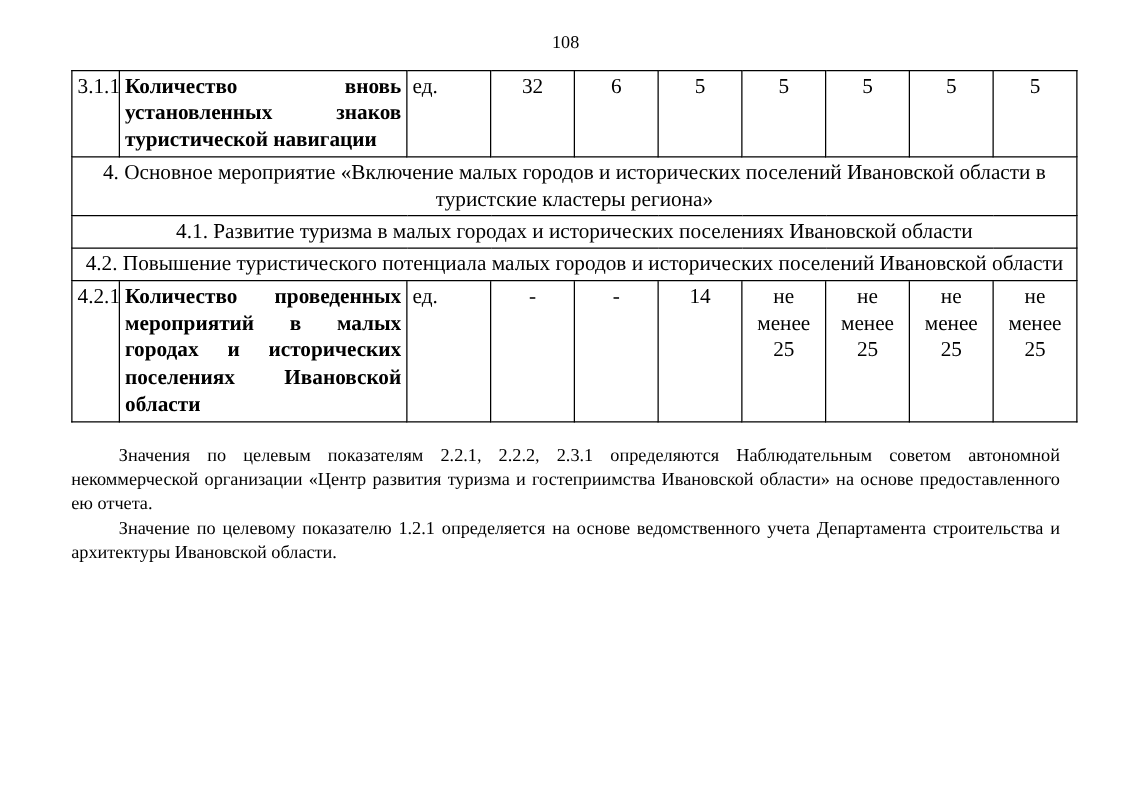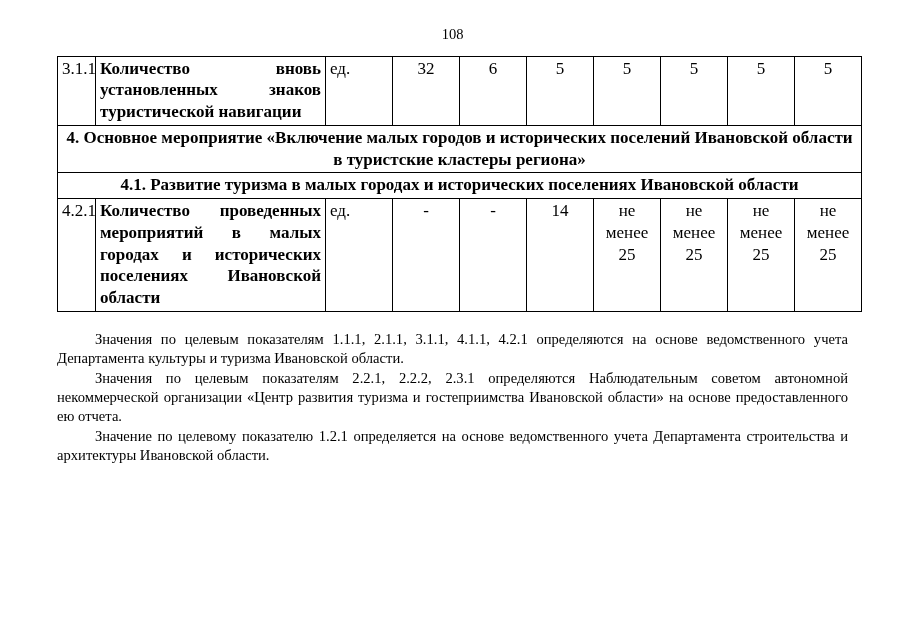--- a/index.html
+++ b/index.html
@@ -27,21 +27,21 @@
   }
   td.c-code{text-align:left;padding-left:3px;padding-right:2px;}
   td.c-name{text-align:justify;font-weight:bold;}
   td.c-unit{text-align:left;margin-top:22px;}
   td.c-val{text-align:center;padding-left:2px;padding-right:2px;margin-left:20px;}
   td.c-section{
     text-align:center;vertical-align:middle;
     padding:4px 6px;
   }
   tr.r-tall2 td{height:40px;}
-  tr.r-sec td{height:20px;font-weight:bold;}
+  tr.r-sec td{height:20px;}
   tr.r-tall3 td{height:53px;}
   .text-block{
     margin:18px 57px 0 57px;
     font-size:14.6px;
     line-height:1.33;
   }
   .text-block p{
     margin:0;
     text-indent:38px;
     text-align:justify;
@@ -84,35 +84,37 @@
 
     <tr class="r-sec">
       <td class="c-section" colspan="10">4. Основное мероприятие «Включение малых городов и исторических поселений Ивановской области в туристские кластеры региона»</td>
     </tr>
 
     <tr class="r-sec">
       <td class="c-section" colspan="10">4.1. Развитие туризма в малых городах и исторических поселениях Ивановской области</td>
     </tr>
 
 
+    <tr class="r-sec">
+      <td class="c-section" colspan="10">4.2. Повышение туристического потенциала малых городов и исторических поселений Ивановской области</td>
+    </tr>
 
     <tr class="r-tall3">
       <td class="c-code">4.2.1.</td>
       <td class="c-name">Количество проведенных мероприятий в малых городах и исторических поселениях Ивановской области</td>
       <td class="c-unit">ед.</td>
       <td class="c-val">-</td>
       <td class="c-val">-</td>
       <td class="c-val">14</td>
       <td class="c-val">не менее 25</td>
       <td class="c-val">не менее 25</td>
       <td class="c-val">не менее 25</td>
       <td class="c-val">не менее 25</td>
     </tr>
   </tbody>
     </table>
 
   <div class="text-block">
-    <p>Значения по целевым показателям 1.1.1, 2.1.1, 3.1.1, 4.1.1, 4.2.1 определяются на основе ведомственного учета Департамента культуры и туризма Ивановской области.</p>
     <p>Значения по целевым показателям 2.2.1, 2.2.2, 2.3.1 определяются Наблюдательным советом автономной некоммерческой организации «Центр развития туризма и гостеприимства Ивановской области» на основе предоставленного ею отчета.</p>
     <p>Значение по целевому показателю 1.2.1 определяется на основе ведомственного учета Департамента строительства и архитектуры Ивановской области.</p>
   </div>
 
 </div>
 
 </body></html>

